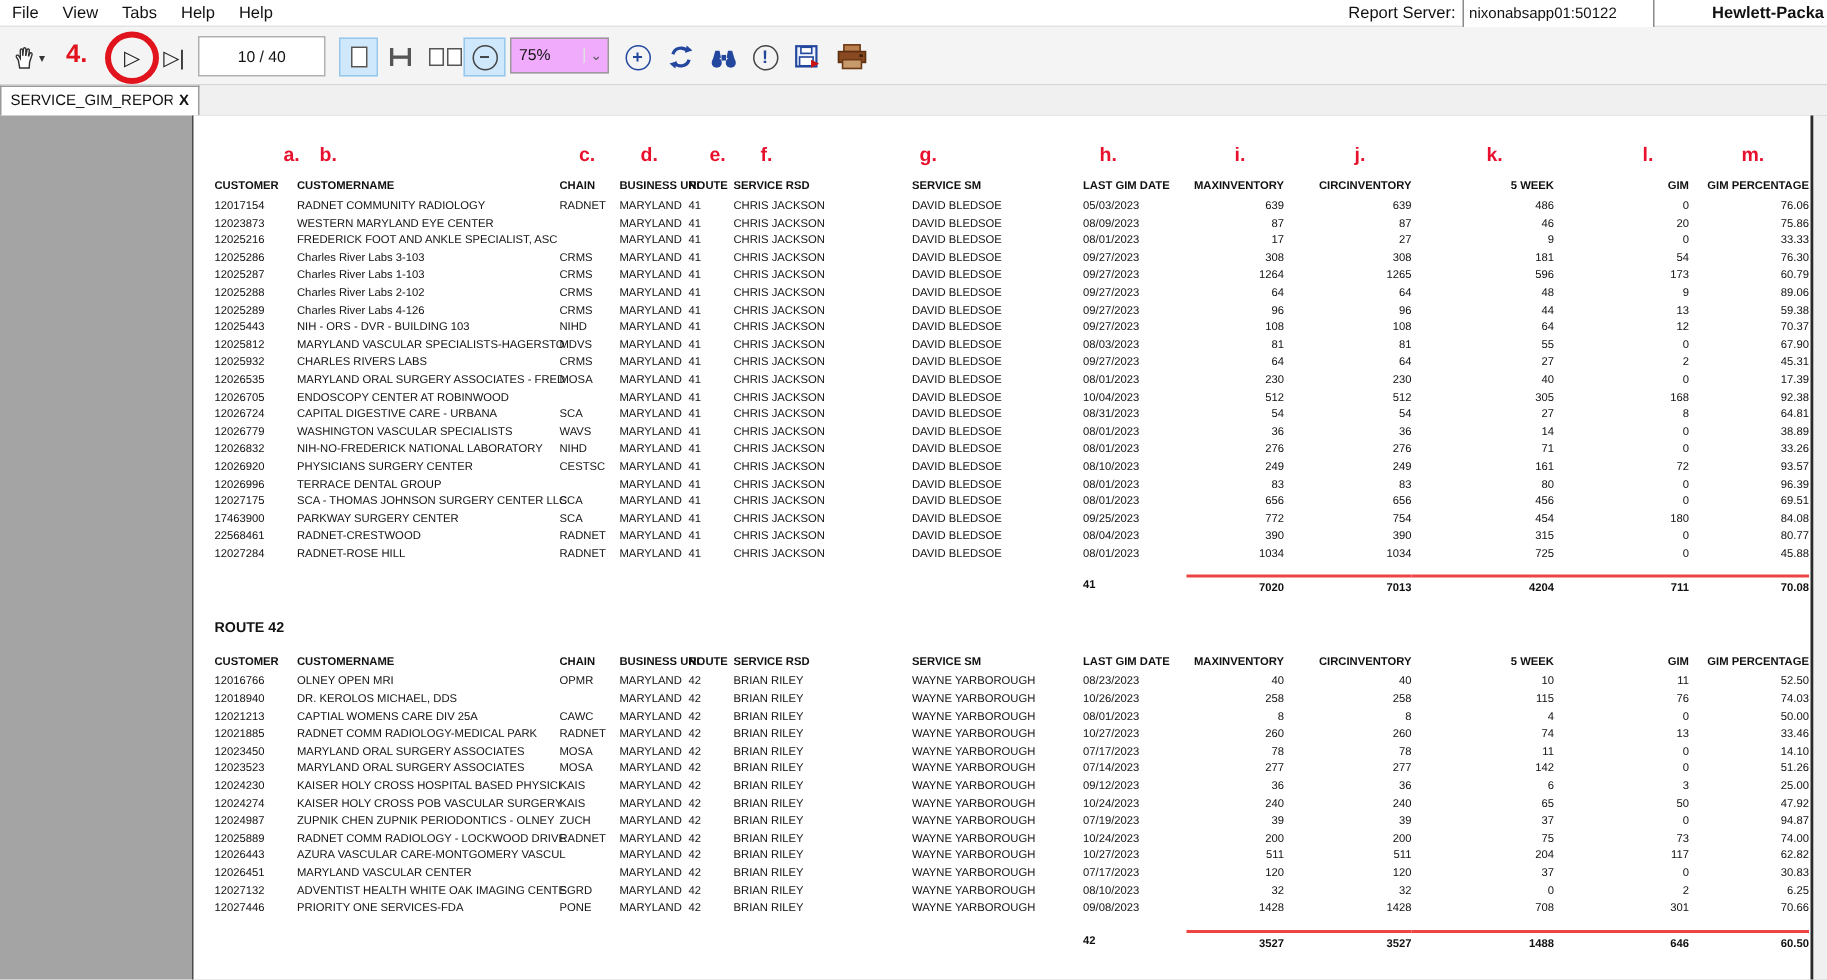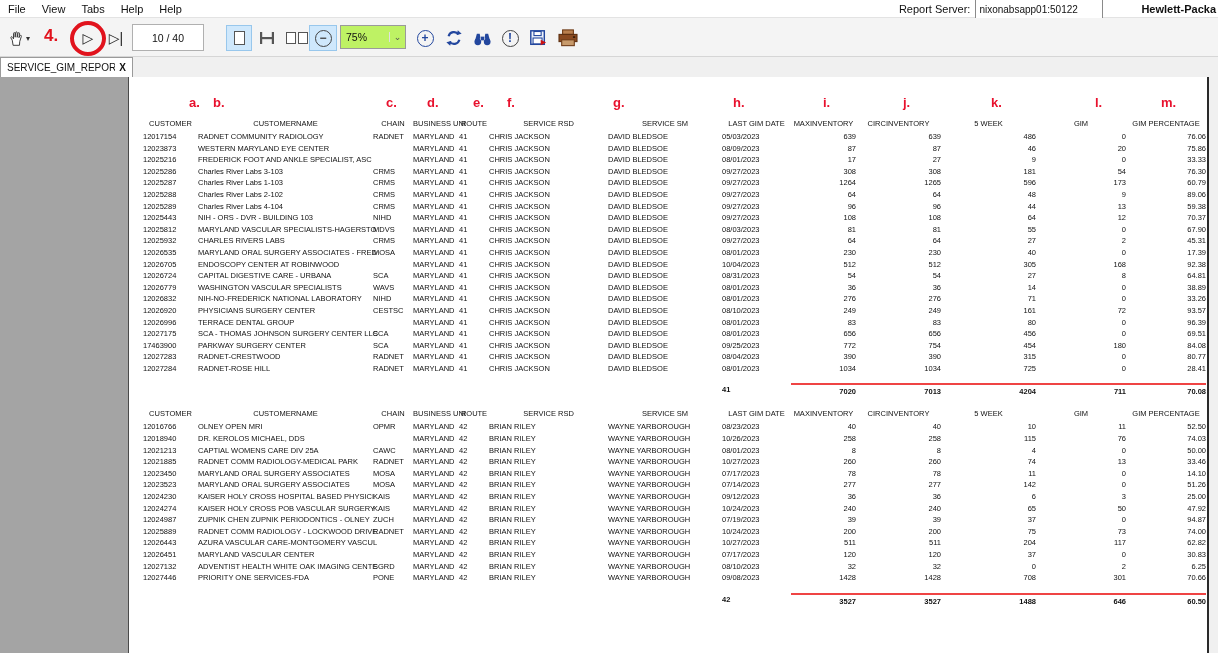--- a/index.html
+++ b/index.html
@@ -17,28 +17,28 @@
   .brand { font-size:11px; font-weight:600; color:#111; margin-left:38px; margin-right:2px; white-space:nowrap; }
 
   
   .toolbar { position:absolute; left:0; top:18px; width:1218px; height:39px;
     background:#f4f4f4; border-bottom:1px solid #d6d6d6; }
   .tb { position:absolute; top:7px; height:26px; display:flex; align-items:center; justify-content:center; }
   .btn { border:1px solid transparent; background:transparent; display:flex; align-items:center;
     justify-content:center; height:26px; cursor:default; }
   .btn.selected { background:#cfe8fc; border:1px solid #98c7ec; }
   .glyph { font-size:14px; color:#222; line-height:1; }
-  .pagebox { position:absolute; left:132px; top:6px; width:72px; height:27px; background:#fff;
+  .pagebox { position:absolute; left:132px; top:6px; width:85px; height:27px; background:#fff;
     border:1px solid #b0b0b0; display:flex; align-items:center; justify-content:center;
     font-size:10.5px; color:#111; }
   .annotation-number { position:absolute; left:44px; top:8px; font-size:17px; font-weight:bold;
     color:#e1131d; }
   .annotation-circle { position:absolute; left:70px; top:3px; width:36px; height:35px;
     border:4px solid #e1131d; border-radius:50%; pointer-events:none; z-index:5; }
-  .combo { position:absolute; left:340px; top:7px; width:66px; height:24px; background:#bef264;
+  .combo { position:absolute; left:340px; top:7px; width:66px; height:24px; background:#f0abfc;
     border:1px solid #9a9a9a; font-size:10.5px; color:#111; display:flex; align-items:center; }
   .combo span.val { flex:1; padding-left:5px; }
   .combo span.arr { width:16px; text-align:center; color:#555; font-size:9px; border-left:1px solid #e0e0e0; }
   .circle-icon { width:17px; height:17px; border:1.6px solid #23479e; border-radius:50%;
     display:flex; align-items:center; justify-content:center; font-size:12px; font-weight:bold;
     color:#23479e; line-height:1; }
   .mini-rect { display:inline-block; border:1.5px solid #555; background:#fff; }
 
   
   .tabstrip { position:absolute; left:0; top:57px; width:1218px; height:20px; background:#f0f0f0; }
@@ -54,21 +54,21 @@
     border-left:1px solid #4a4a4a; border-right:2px solid #2a2a2a; padding:18px 0 0 14px; }
 
   .letters { position:relative; height:22px; }
   .letter { position:absolute; top:0; font-size:13px; font-weight:bold; color:#e8112d; }
 
   .grid { display:grid;
     grid-template-columns:55px 175px 40px 46px 30px 119px 114px 69px 65px 85px 95px 90px 80px;
     width:1063px; }
   .cell { font-size:7.5px; color:#111; line-height:11.6px; white-space:nowrap; overflow:visible; }
   .cell.num { text-align:right; }
-  .hdr .cell { font-weight:normal; line-height:14px;text-align:center; }
+  .hdr .cell { font-weight:bold; line-height:14px; }
   .total .cell { font-weight:bold; line-height:14px; }
   .total-line { margin-top:9px; }
   .total .cell.tline { border-top:2px solid #ef4444; }
   .section-title { font-size:9.5px; font-weight:bold; color:#111; margin-top:14px; height:13px; }
   .sec2-hdr-gap { margin-top:8px; }
 </style>
 </head>
 <body>
 
 <div class="menubar">
@@ -308,21 +308,21 @@
           <div class="cell">DAVID BLEDSOE</div>
           <div class="cell">09/27/2023</div>
           <div class="cell num">64</div>
           <div class="cell num">64</div>
           <div class="cell num">48</div>
           <div class="cell num">9</div>
           <div class="cell num">89.06</div>
         </div>
         <div class="grid ">
           <div class="cell">12025289</div>
-          <div class="cell">Charles River Labs 4-104</div>
+          <div class="cell">Charles River Labs 4-126</div>
           <div class="cell">CRMS</div>
           <div class="cell">MARYLAND</div>
           <div class="cell">41</div>
           <div class="cell">CHRIS JACKSON</div>
           <div class="cell">DAVID BLEDSOE</div>
           <div class="cell">09/27/2023</div>
           <div class="cell num">96</div>
           <div class="cell num">96</div>
           <div class="cell num">44</div>
           <div class="cell num">13</div>
@@ -502,21 +502,21 @@
           <div class="cell">CHRIS JACKSON</div>
           <div class="cell">DAVID BLEDSOE</div>
           <div class="cell">09/25/2023</div>
           <div class="cell num">772</div>
           <div class="cell num">754</div>
           <div class="cell num">454</div>
           <div class="cell num">180</div>
           <div class="cell num">84.08</div>
         </div>
         <div class="grid ">
-          <div class="cell">12027283</div>
+          <div class="cell">22568461</div>
           <div class="cell">RADNET-CRESTWOOD</div>
           <div class="cell">RADNET</div>
           <div class="cell">MARYLAND</div>
           <div class="cell">41</div>
           <div class="cell">CHRIS JACKSON</div>
           <div class="cell">DAVID BLEDSOE</div>
           <div class="cell">08/04/2023</div>
           <div class="cell num">390</div>
           <div class="cell num">390</div>
           <div class="cell num">315</div>
@@ -529,37 +529,38 @@
           <div class="cell">RADNET</div>
           <div class="cell">MARYLAND</div>
           <div class="cell">41</div>
           <div class="cell">CHRIS JACKSON</div>
           <div class="cell">DAVID BLEDSOE</div>
           <div class="cell">08/01/2023</div>
           <div class="cell num">1034</div>
           <div class="cell num">1034</div>
           <div class="cell num">725</div>
           <div class="cell num">0</div>
-          <div class="cell num">28.41</div>
+          <div class="cell num">45.88</div>
         </div>
         <div class="grid total total-line">
           <div class="cell"></div>
           <div class="cell"></div>
           <div class="cell"></div>
           <div class="cell"></div>
           <div class="cell"></div>
           <div class="cell"></div>
           <div class="cell"></div>
           <div class="cell">41</div>
           <div class="cell num tline">7020</div>
           <div class="cell num tline">7013</div>
           <div class="cell num tline">4204</div>
           <div class="cell num tline">711</div>
           <div class="cell num tline">70.08</div>
         </div>
+        <div class="section-title">ROUTE 42</div>
         <div class="sec2-hdr-gap"></div>
         <div class="grid hdr">
           <div class="cell">CUSTOMER</div>
           <div class="cell">CUSTOMERNAME</div>
           <div class="cell">CHAIN</div>
           <div class="cell">BUSINESS UNI</div>
           <div class="cell">ROUTE</div>
           <div class="cell">SERVICE RSD</div>
           <div class="cell">SERVICE SM</div>
           <div class="cell">LAST GIM DATE</div>

